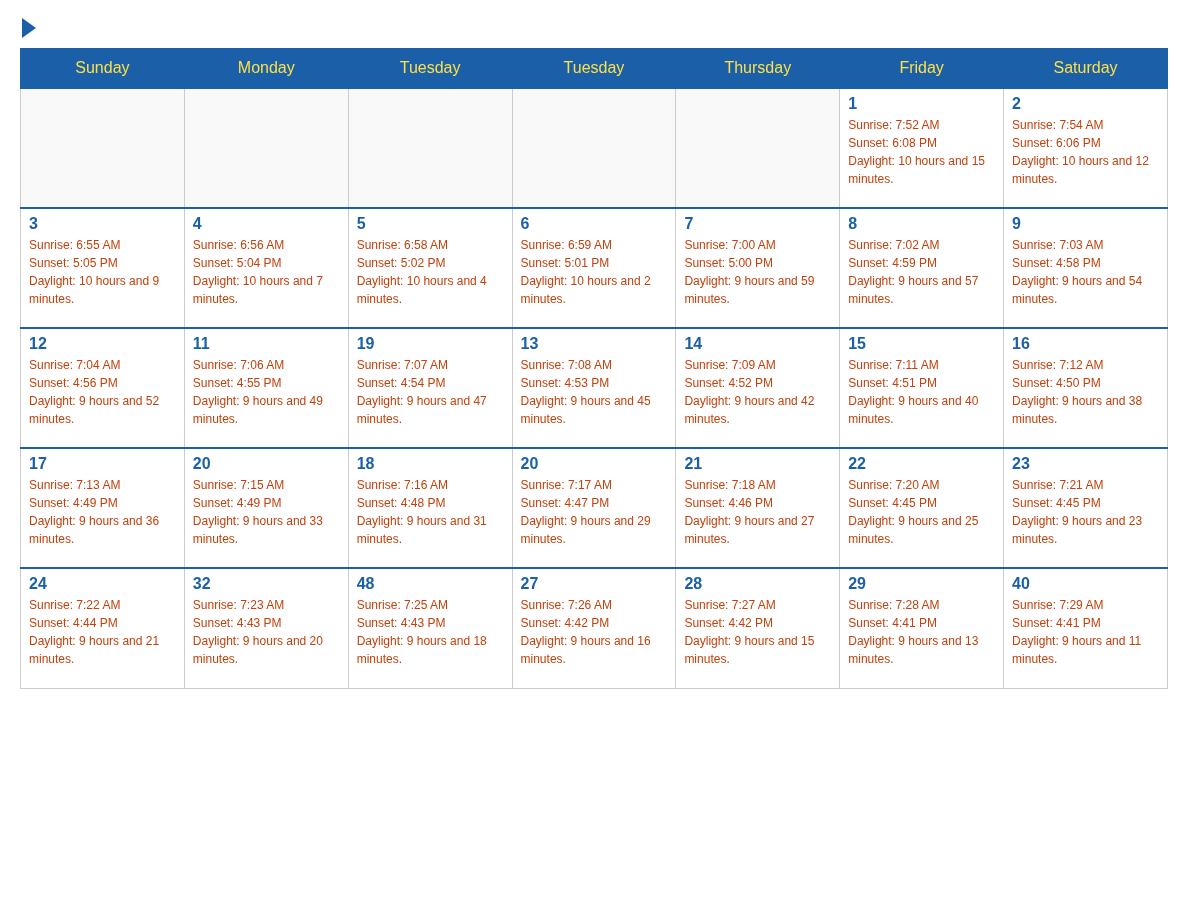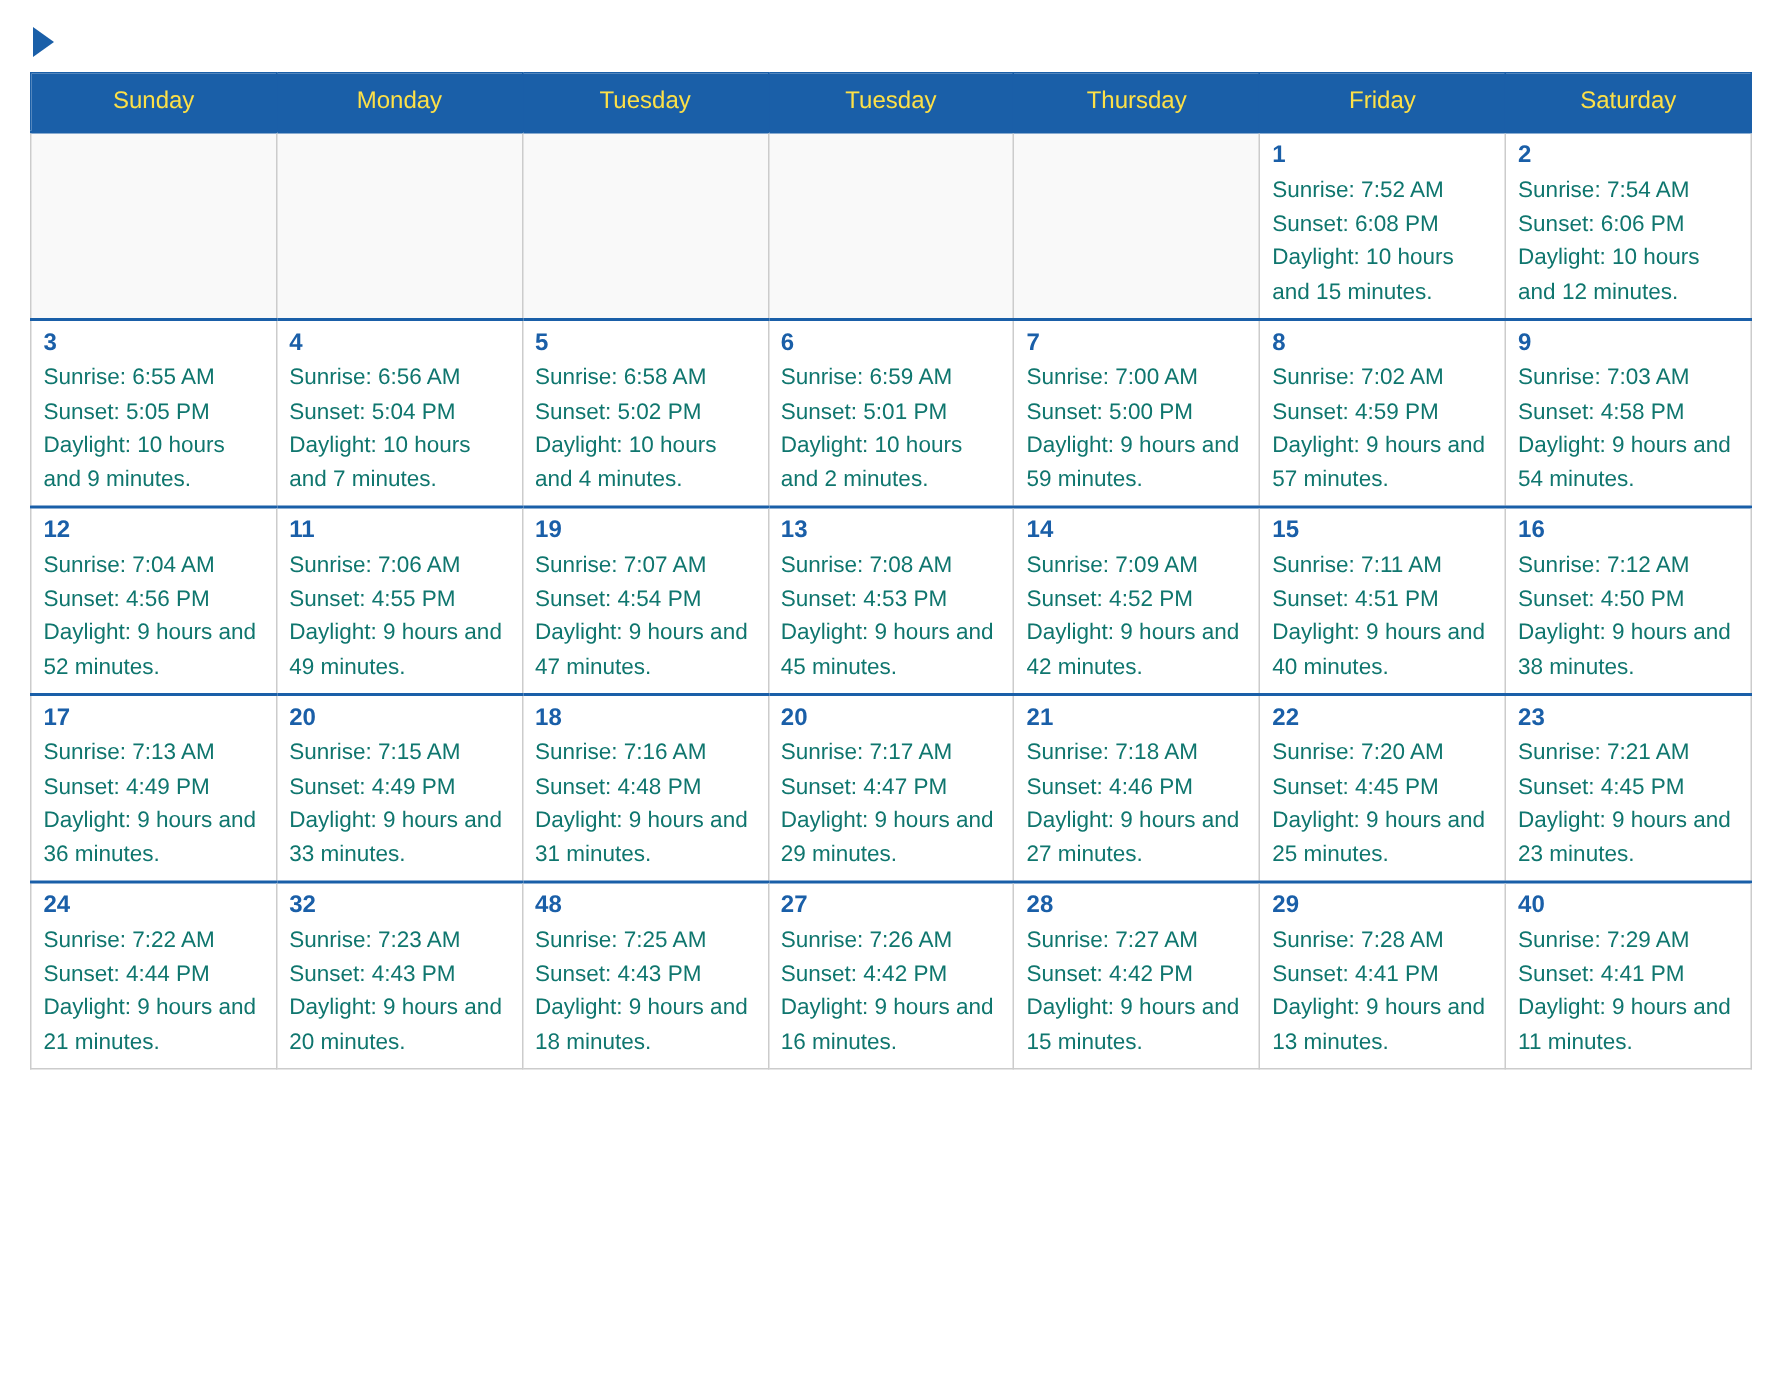--- a/index.html
+++ b/index.html
@@ -71,22 +71,22 @@
       color: #333;
     }
     .day-number {
       font-size: 16px;
       font-weight: bold;
       color: #1a5fa8;
       display: block;
       margin-bottom: 3px;
     }
     .day-info {
-      font-size: 15px;
-      color: #0f766e;
+      font-size: 12px;
+      color: #c2410c;
       line-height: 1.5;
     }
     .empty-cell {
       background: #f9f9f9;
     }
     tr.week-row td {
       border-top: 2px solid #1a5fa8;
     }
   </style>
 </head>

